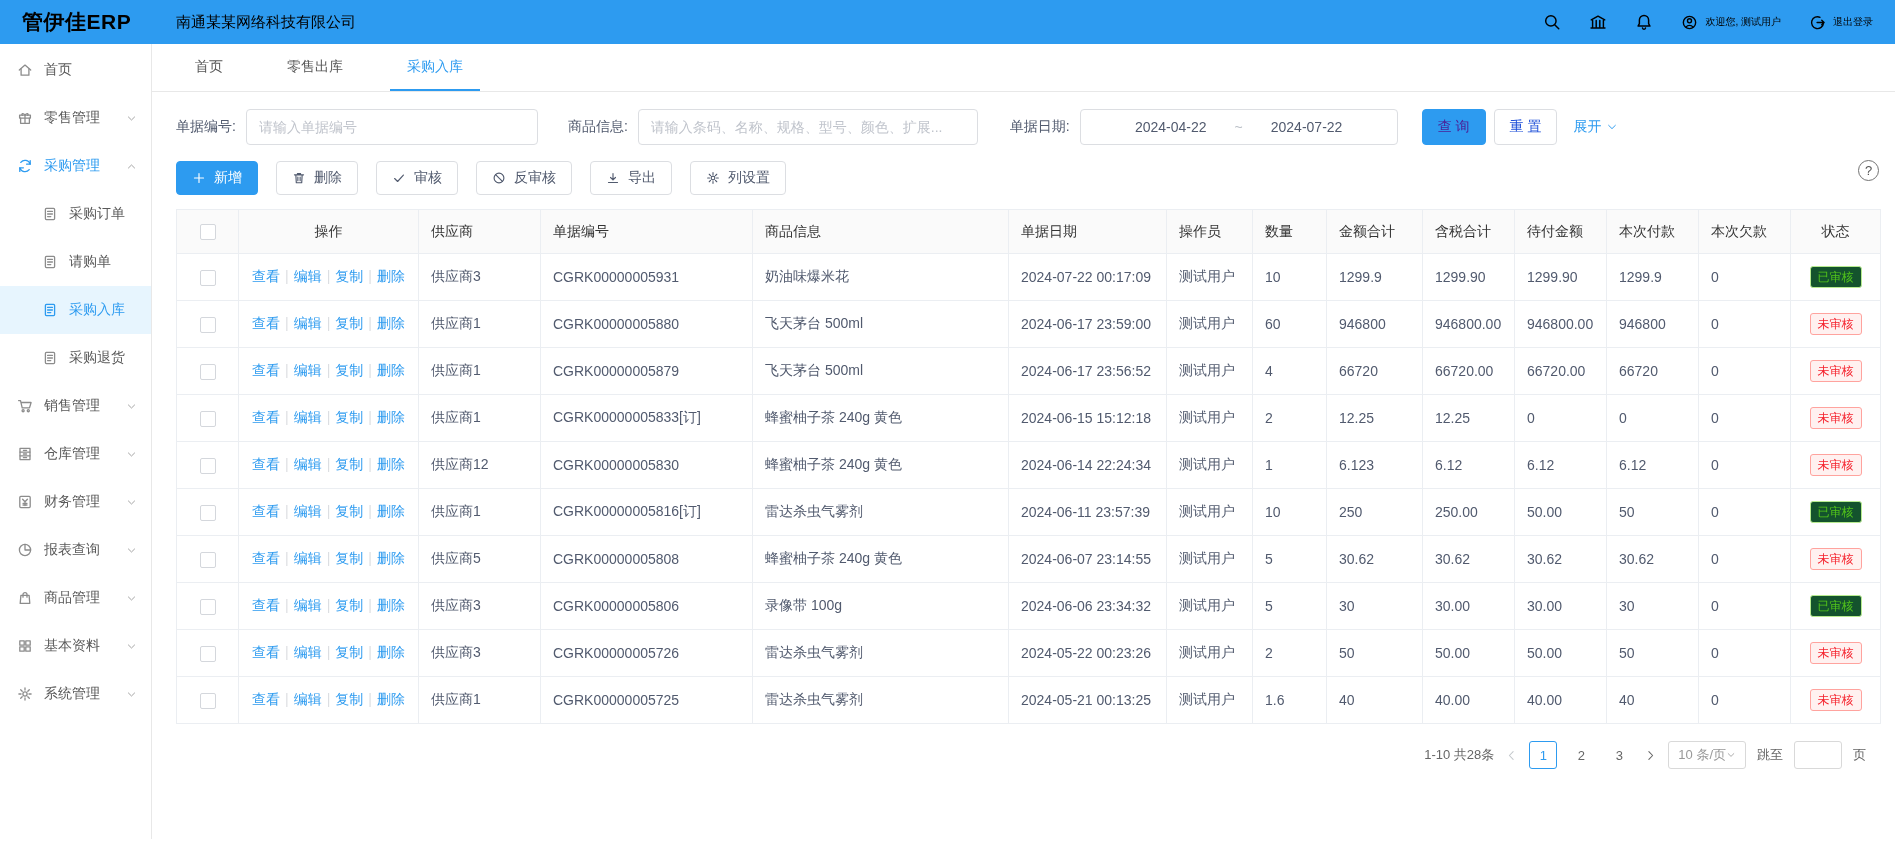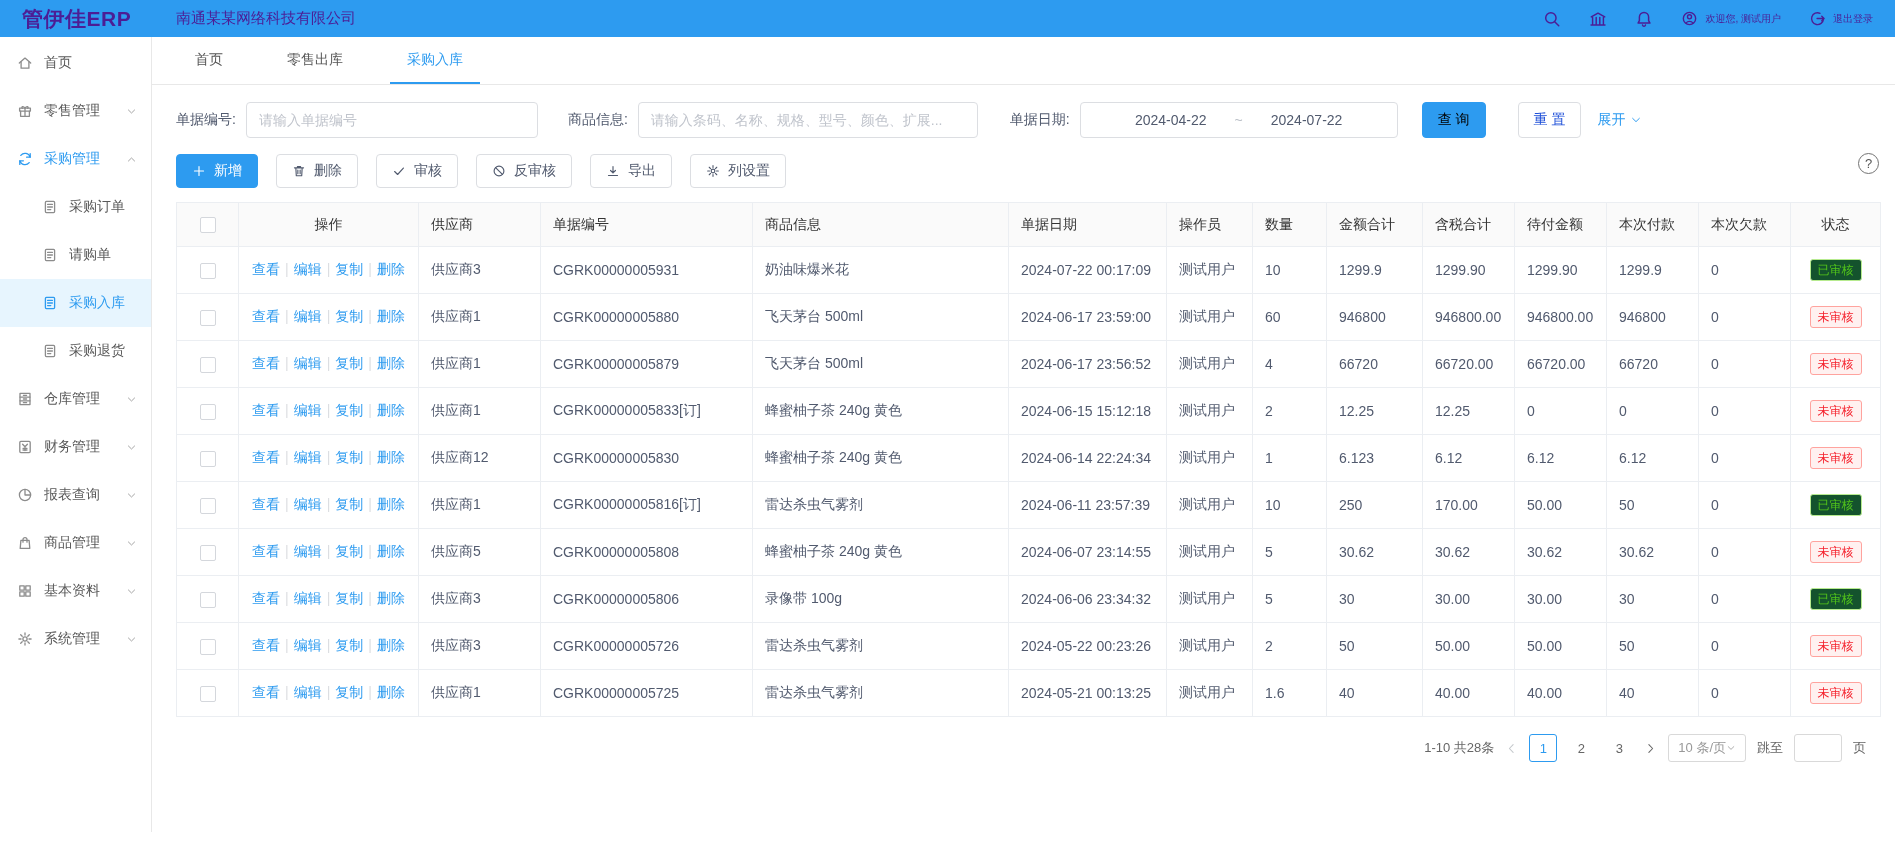--- a/index.html
+++ b/index.html
@@ -4,21 +4,21 @@
 <style>
   * { box-sizing: border-box; margin: 0; padding: 0; }
   html,body { width:1895px; height:843px; }
   body {
     font-family: "Liberation Sans", "DejaVu Sans", sans-serif;
     font-size: 14px; color:#515a6e; background:#fff; overflow:hidden;
   }
   svg { display:block; }
 
   
-  .app-header { height:37px; background:#2d9bf0; display:flex; align-items:center; padding:0 22px; color:#4c1d95; }
+  .app-header { height:44px; background:#2d9bf0; display:flex; align-items:center; padding:0 22px; color:#000000; }
   .logo { font-size:21px; font-weight:bold; letter-spacing:.5px; width:138px; white-space:nowrap; }
   .company { font-size:15px; margin-left:16px; white-space:nowrap; }
   .header-right { margin-left:auto; display:flex; align-items:center; gap:28px; font-size:10px; }
   .hicon { cursor:pointer; display:flex; align-items:center; }
   .h-user, .h-logout { display:flex; align-items:center; gap:7px; cursor:pointer; white-space:nowrap; }
 
   
   .body-row { display:flex; height:795px; }
   .sidebar { width:152px; flex-shrink:0; background:#fff; border-right:1px solid #e8e8e8; padding-top:2px; }
   .side-item { height:48px; display:flex; align-items:center; padding:0 14px 0 17px; color:#595959; cursor:pointer; font-size:14px; white-space:nowrap; }
@@ -41,21 +41,21 @@
   .content { padding:0 24px; position:relative; flex:1; }
 
   .filter-row { display:flex; align-items:center; margin-top:17px; height:36px; color:#515a6e; }
   .filter-row label { margin-right:10px; white-space:nowrap; }
   .f-input { height:36px; border:1px solid #dcdee2; border-radius:4px; padding:0 12px; font-size:14px; color:#515a6e; outline:none; font-family:inherit; }
   .f-input::placeholder { color:#c0c4cc; }
   .in-docno { width:292px; margin-right:30px; }
   .in-product { width:340px; margin-right:32px; }
   .date-range { width:318px; height:36px; border:1px solid #dcdee2; border-radius:4px; display:flex; align-items:center; justify-content:center; gap:28px; cursor:pointer; color:#515a6e; }
   .btn { height:36px; border-radius:4px; border:1px solid #dcdee2; background:#fff; padding:0 15px; font-size:14px; color:#1d4ed8; cursor:pointer; font-family:inherit; white-space:nowrap; }
-  .btn.primary { background:#2d9bf0; border-color:#2d9bf0; color:#000000; margin-left:24px; margin-right:32px; }
+  .btn.primary { background:#2d9bf0; border-color:#2d9bf0; color:#4c1d95; margin-left:24px; margin-right:8px; }
   .expand { color:#2d9bf0; margin-left:16px; display:flex; align-items:center; gap:5px; cursor:pointer; text-decoration:none; white-space:nowrap; }
 
   .toolbar { display:flex; align-items:center; gap:18px; margin-top:16px; }
   .tbtn { height:34px; display:flex; align-items:center; gap:8px; padding:0 15px; border:1px solid #dcdee2; border-radius:4px; background:#fff; color:#515a6e; font-size:14px; cursor:pointer; font-family:inherit; white-space:nowrap; }
   .tbtn.primary { background:#2d9bf0; border-color:#2d9bf0; color:#fff; }
   .help { position:absolute; right:16px; top:68px; width:21px; height:21px; border:1px solid #737373; border-radius:50%; color:#555; font-size:13px; display:flex; align-items:center; justify-content:center; cursor:pointer; }
 
   
   .table-wrap { margin-top:14px; }
   table { border-collapse:collapse; table-layout:fixed; width:1690px; font-size:14px; color:#515a6e; }
@@ -199,20 +199,35 @@
             <svg width="16" height="16" viewBox="0 0 16 16" fill="none" stroke="currentColor" stroke-width="1.3" stroke-linecap="round" stroke-linejoin="round">
               <rect x="3.4" y="2.4" width="9.2" height="11.2" rx="1"></rect>
               <path d="M5.6 5.4h4.8M5.6 8h4.8M5.6 10.6h3.2"></path>
             </svg>
           </span>
           <span>采购退货</span>
         </div>
         <div class="side-item">
           <span class="icon">
             <svg width="16" height="16" viewBox="0 0 16 16" fill="none" stroke="currentColor" stroke-width="1.3" stroke-linecap="round" stroke-linejoin="round">
+              <path d="M1.6 2.6h1.9l1.7 7.3h7.3l1.6-5.4H4.3"></path>
+              <circle cx="6.1" cy="12.7" r="1.05"></circle>
+              <circle cx="11.3" cy="12.7" r="1.05"></circle>
+            </svg>
+          </span>
+          <span>销售管理</span>
+          <span class="chev">
+            <svg width="11" height="11" viewBox="0 0 16 16" fill="none" stroke="currentColor" stroke-width="1.3" stroke-linecap="round" stroke-linejoin="round">
+              <path d="M3.5 5.8 8 10.2l4.5-4.4"></path>
+            </svg>
+          </span>
+        </div>
+        <div class="side-item">
+          <span class="icon">
+            <svg width="16" height="16" viewBox="0 0 16 16" fill="none" stroke="currentColor" stroke-width="1.3" stroke-linecap="round" stroke-linejoin="round">
               <rect x="3" y="2.4" width="10" height="11.2"></rect>
               <path d="M3 6.1h10M3 9.8h10M6.4 4.3h3.2M6.4 8h3.2M6.4 11.7h3.2"></path>
             </svg>
           </span>
           <span>仓库管理</span>
           <span class="chev">
             <svg width="11" height="11" viewBox="0 0 16 16" fill="none" stroke="currentColor" stroke-width="1.3" stroke-linecap="round" stroke-linejoin="round">
               <path d="M3.5 5.8 8 10.2l4.5-4.4"></path>
             </svg>
           </span>
@@ -498,21 +513,21 @@
                 <tr>
                   <td class="center"><span class="checkbox"></span></td>
                   <td class="center"><a class="link">查看</a><span class="sep">|</span><a class="link">编辑</a><span class="sep">|</span><a class="link">复制</a><span class="sep">|</span><a class="link">删除</a></td>
                   <td>供应商1</td>
                   <td>CGRK00000005816[订]</td>
                   <td>雷达杀虫气雾剂</td>
                   <td>2024-06-11 23:57:39</td>
                   <td>测试用户</td>
                   <td>10</td>
                   <td>250</td>
-                  <td>170.00</td>
+                  <td>250.00</td>
                   <td>50.00</td>
                   <td>50</td>
                   <td>0</td>
                   <td class="center"><span class="badge approved">已审核</span></td>
                 </tr>
                 <tr>
                   <td class="center"><span class="checkbox"></span></td>
                   <td class="center"><a class="link">查看</a><span class="sep">|</span><a class="link">编辑</a><span class="sep">|</span><a class="link">复制</a><span class="sep">|</span><a class="link">删除</a></td>
                   <td>供应商5</td>
                   <td>CGRK00000005808</td>

